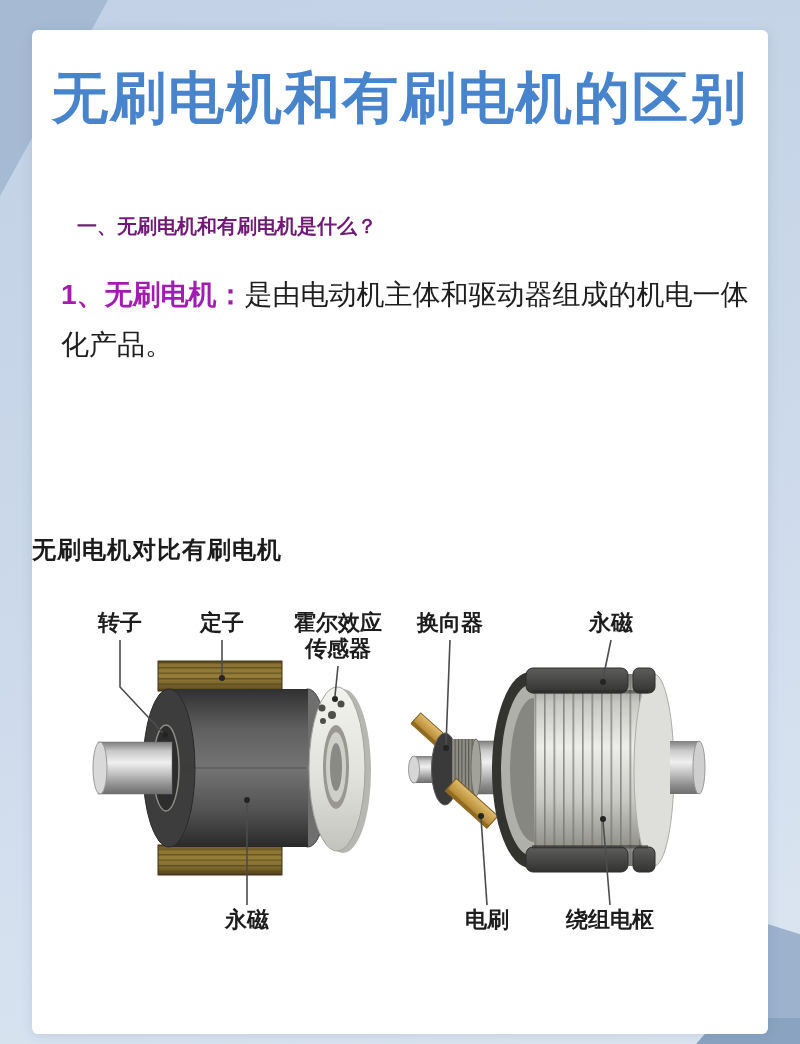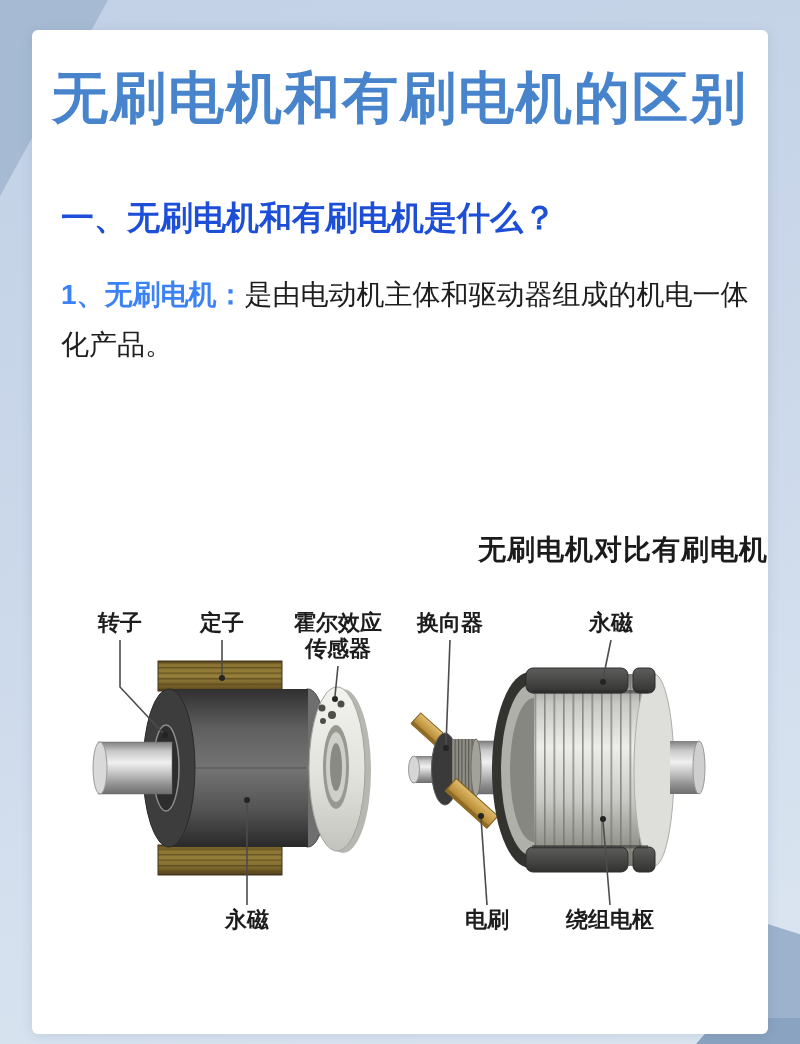--- a/index.html
+++ b/index.html
@@ -19,33 +19,33 @@
     position:absolute;left:32px;top:30px;width:736px;height:1004px;
     background:#ffffff;border-radius:6px;
     box-shadow:0 2px 12px rgba(90,110,145,.18);
   }
   .card-title{
     position:absolute;top:40px;left:0;right:0;margin:0;
     text-align:center;font-size:56px;line-height:1;letter-spacing:2px;
     font-weight:900;color:#4784cb;
   }
   .section-heading{
-    position:absolute;top:168px;left:29px;margin:0;
-    font-size:33px;line-height:1.2;font-weight:bold;color:#1d4ed8;
+    position:absolute;top:168px;left:29px;margin:16px;
+    font-size:20px;line-height:1.2;font-weight:bold;color:#701a75;
   }
   .para{
     position:absolute;left:29px;width:698px;margin:0;
     font-size:28px;line-height:50px;color:#1e1e1e;font-weight:500;
   }
-  .para .lead{color:#3b82f6;font-weight:bold;}
+  .para .lead{color:#a21caf;font-weight:bold;}
   .para-1{top:240px;}
   .para-2{top:355px;}
   .diagram-title{
     position:absolute;top:503px;left:0;right:0;
-    text-align:right;font-size:28px;line-height:34px;
+    text-align:left;font-size:24px;line-height:34px;
     font-weight:800;color:#1b1b1b;letter-spacing:1px;
   }
   .diagram-svg{position:absolute;left:18px;top:560px;}
   .dlabel{font-size:22px;font-weight:bold;fill:#1d1d1d;text-anchor:middle;
     font-family:"Liberation Sans",sans-serif;}
   .leader{stroke:#4c4c4c;stroke-width:1.6;fill:none;}
   .ldot{fill:#242424;}
 </style>
 </head>
 <body>

